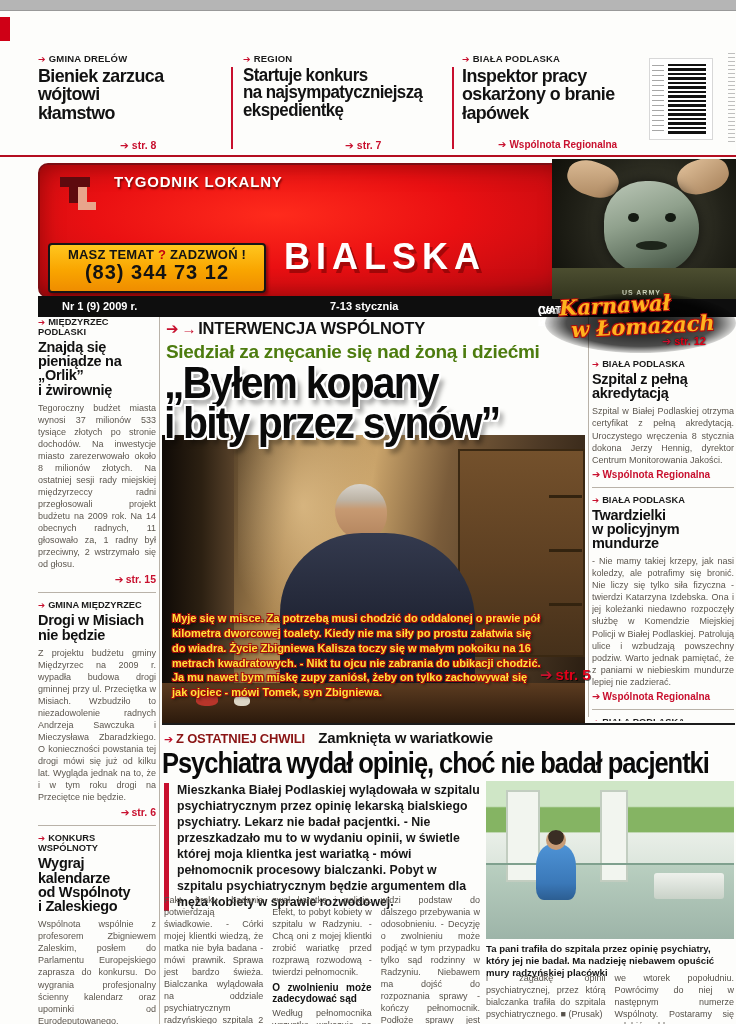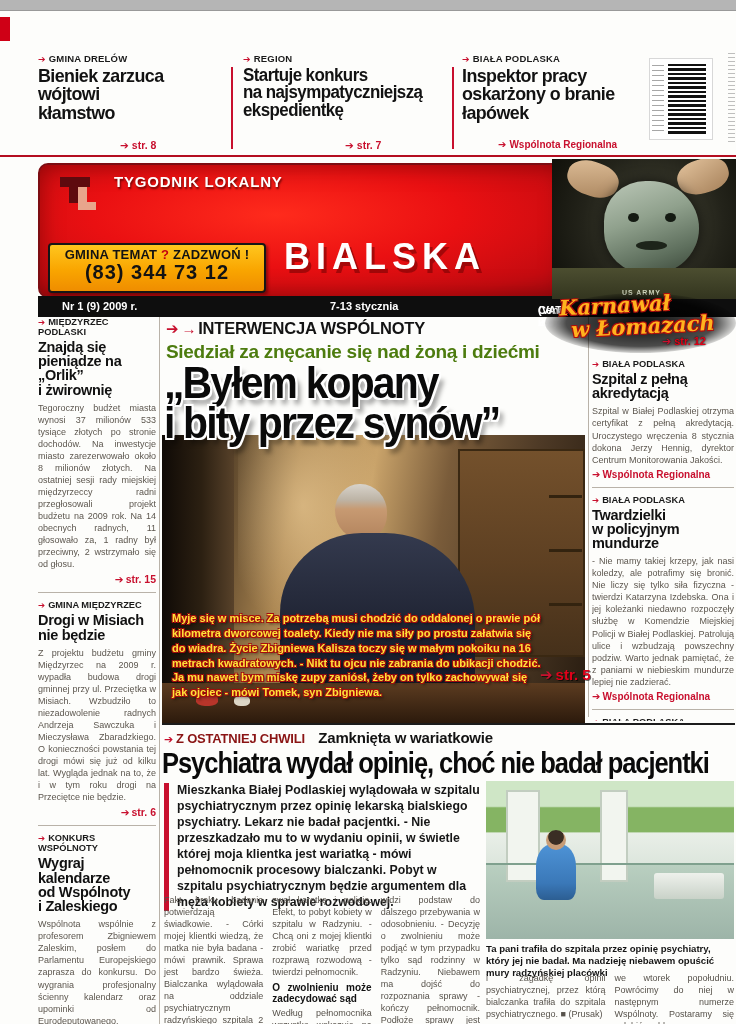--- a/index.html
+++ b/index.html
@@ -178,21 +178,21 @@
 
   <div class="masthead">
     <svg class="tl-logo" viewBox="0 0 54 48">
       <rect x="6" y="6" width="30" height="10" fill="#5e0a0e"></rect>
       <rect x="15" y="6" width="12" height="26" fill="#5e0a0e"></rect>
       <rect x="24" y="16" width="9" height="22" fill="#e8a58c"></rect>
       <rect x="24" y="31" width="18" height="8" fill="#e8a58c"></rect>
     </svg>
     <div class="tagline">TYGODNIK LOKALNY</div>
     <div class="phonebox">
-      <div class="l1"><span>GMINA TEMAT</span> <span class="q">?</span> <span>ZADZWOŃ !</span></div>
+      <div class="l1"><span>MASZ TEMAT</span> <span class="q">?</span> <span>ZADZWOŃ !</span></div>
       <div class="l2">(83) 344 73 12</div>
     </div>
   </div>
   <div class="mtitle2" style="left:284px;top:228px;position:absolute;">BIALSKA</div>
 
   <div class="maskphoto">
     <div class="mk-hand l"></div>
     <div class="mk-hand r"></div>
     <div class="mk-face">
       <div class="mk-eye l"></div>

